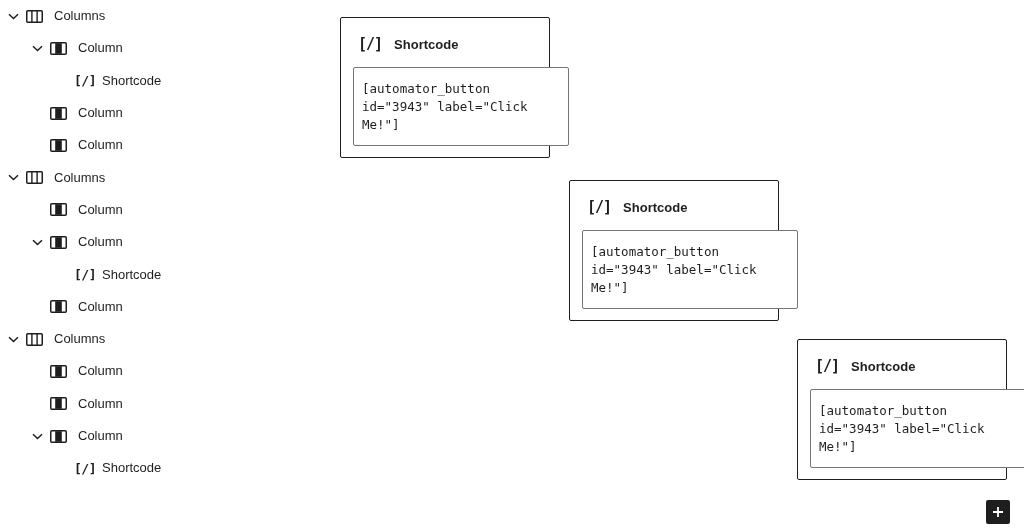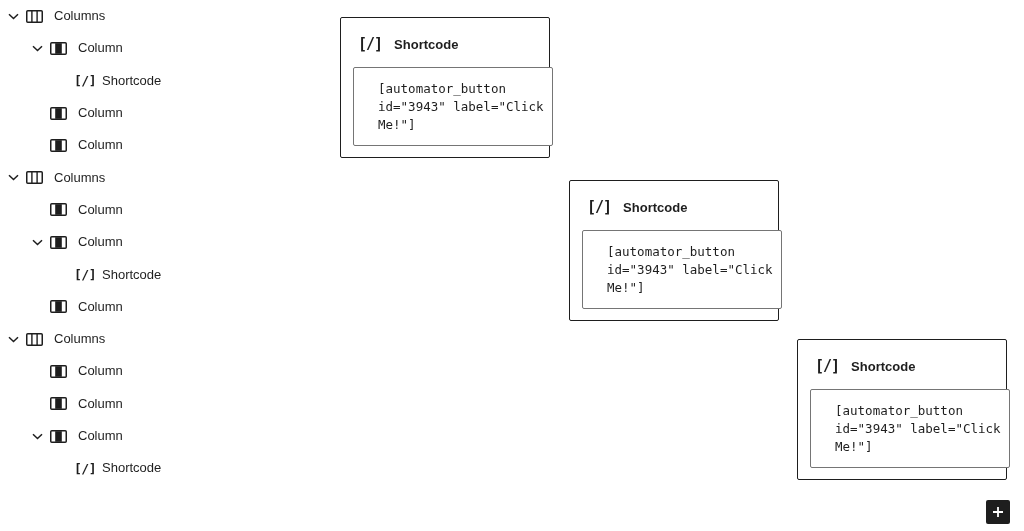--- a/index.html
+++ b/index.html
@@ -23,23 +23,23 @@
     position:absolute;width:210px;height:141px;box-sizing:border-box;
     border:1px solid #1e1e1e;border-radius:2px;background:#ffffff;
   }
   .sc-block-0{left:28px;top:17px;}   
   .sc-block-1{left:257px;top:180px;} 
   .sc-block-2{left:485px;top:339px;} 
   .sc-head{display:flex;align-items:center;gap:12px;padding:17px 0 0 17px;}
   .sc-glyph{font-family:"DejaVu Sans Mono",monospace;font-size:15px;font-weight:600;letter-spacing:-1px;color:#1e1e1e;}
   .sc-title{font-size:13px;font-weight:700;line-height:17px;color:#1e1e1e;}
   .sc-code{
-    position:absolute;left:12px;top:49px;width:200px;height:79px;box-sizing:border-box;
+    position:absolute;left:12px;top:49px;width:216px;height:79px;box-sizing:border-box;
     border:1px solid #757575;border-radius:2px;background:#ffffff;
-    padding:12px 6px 6px 24px;margin:0;resize:none;overflow:hidden;outline:none;display:block;
+    padding:12px 6px 6px 8px;margin:0;resize:none;overflow:hidden;outline:none;display:block;
     font-family:"DejaVu Sans Mono",monospace;font-size:12.5px;line-height:18px;color:#1e1e1e;
   }
   .appender{
     position:absolute;left:674px;top:500px;width:24px;height:24px;padding:0;border:none;
     background:#1e1e1e;border-radius:2px;display:flex;align-items:center;justify-content:center;cursor:pointer;
   }
 </style>
 </head>
 <body>
 

